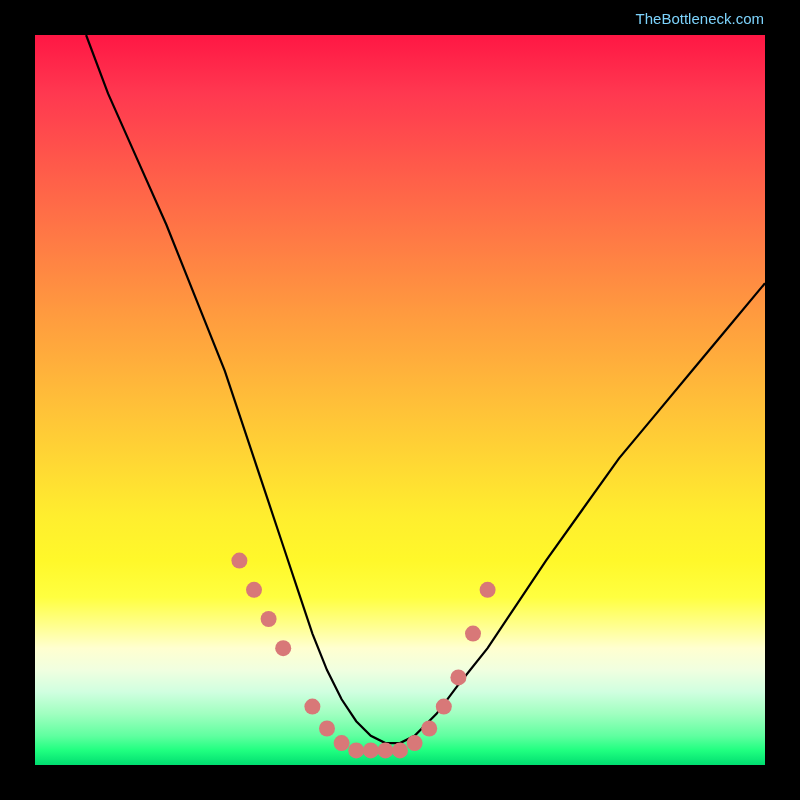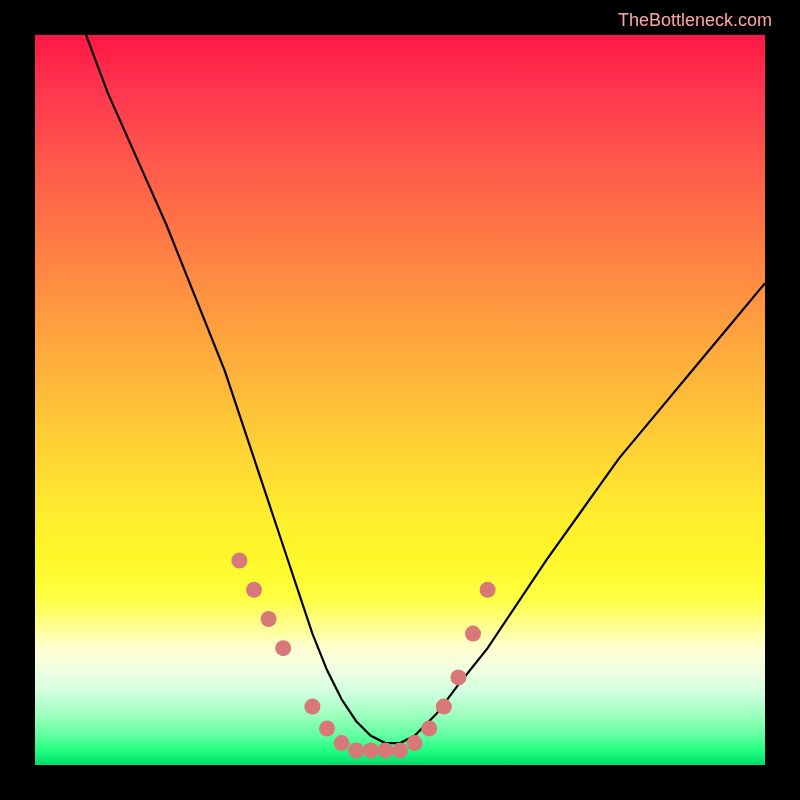--- a/index.html
+++ b/index.html
@@ -40,23 +40,23 @@
       #d0ffe0 90%,
       #a0ffc0 93%,
       #60ffa0 96%,
       #20ff80 98%,
       #00dd70 100%
     );
   }
   .watermark {
     position: absolute;
     top: 10px;
-    right: 28px;
-    color: #fca5a5;
-    font-size: 18px;
+    right: 36px;
+    color: #7dd3fc;
+    font-size: 15px;
     z-index: 10;
   }
   svg.curve {
     position: absolute;
     left: 0;
     top: 0;
     width: 730px;
     height: 730px;
   }
 </style>

